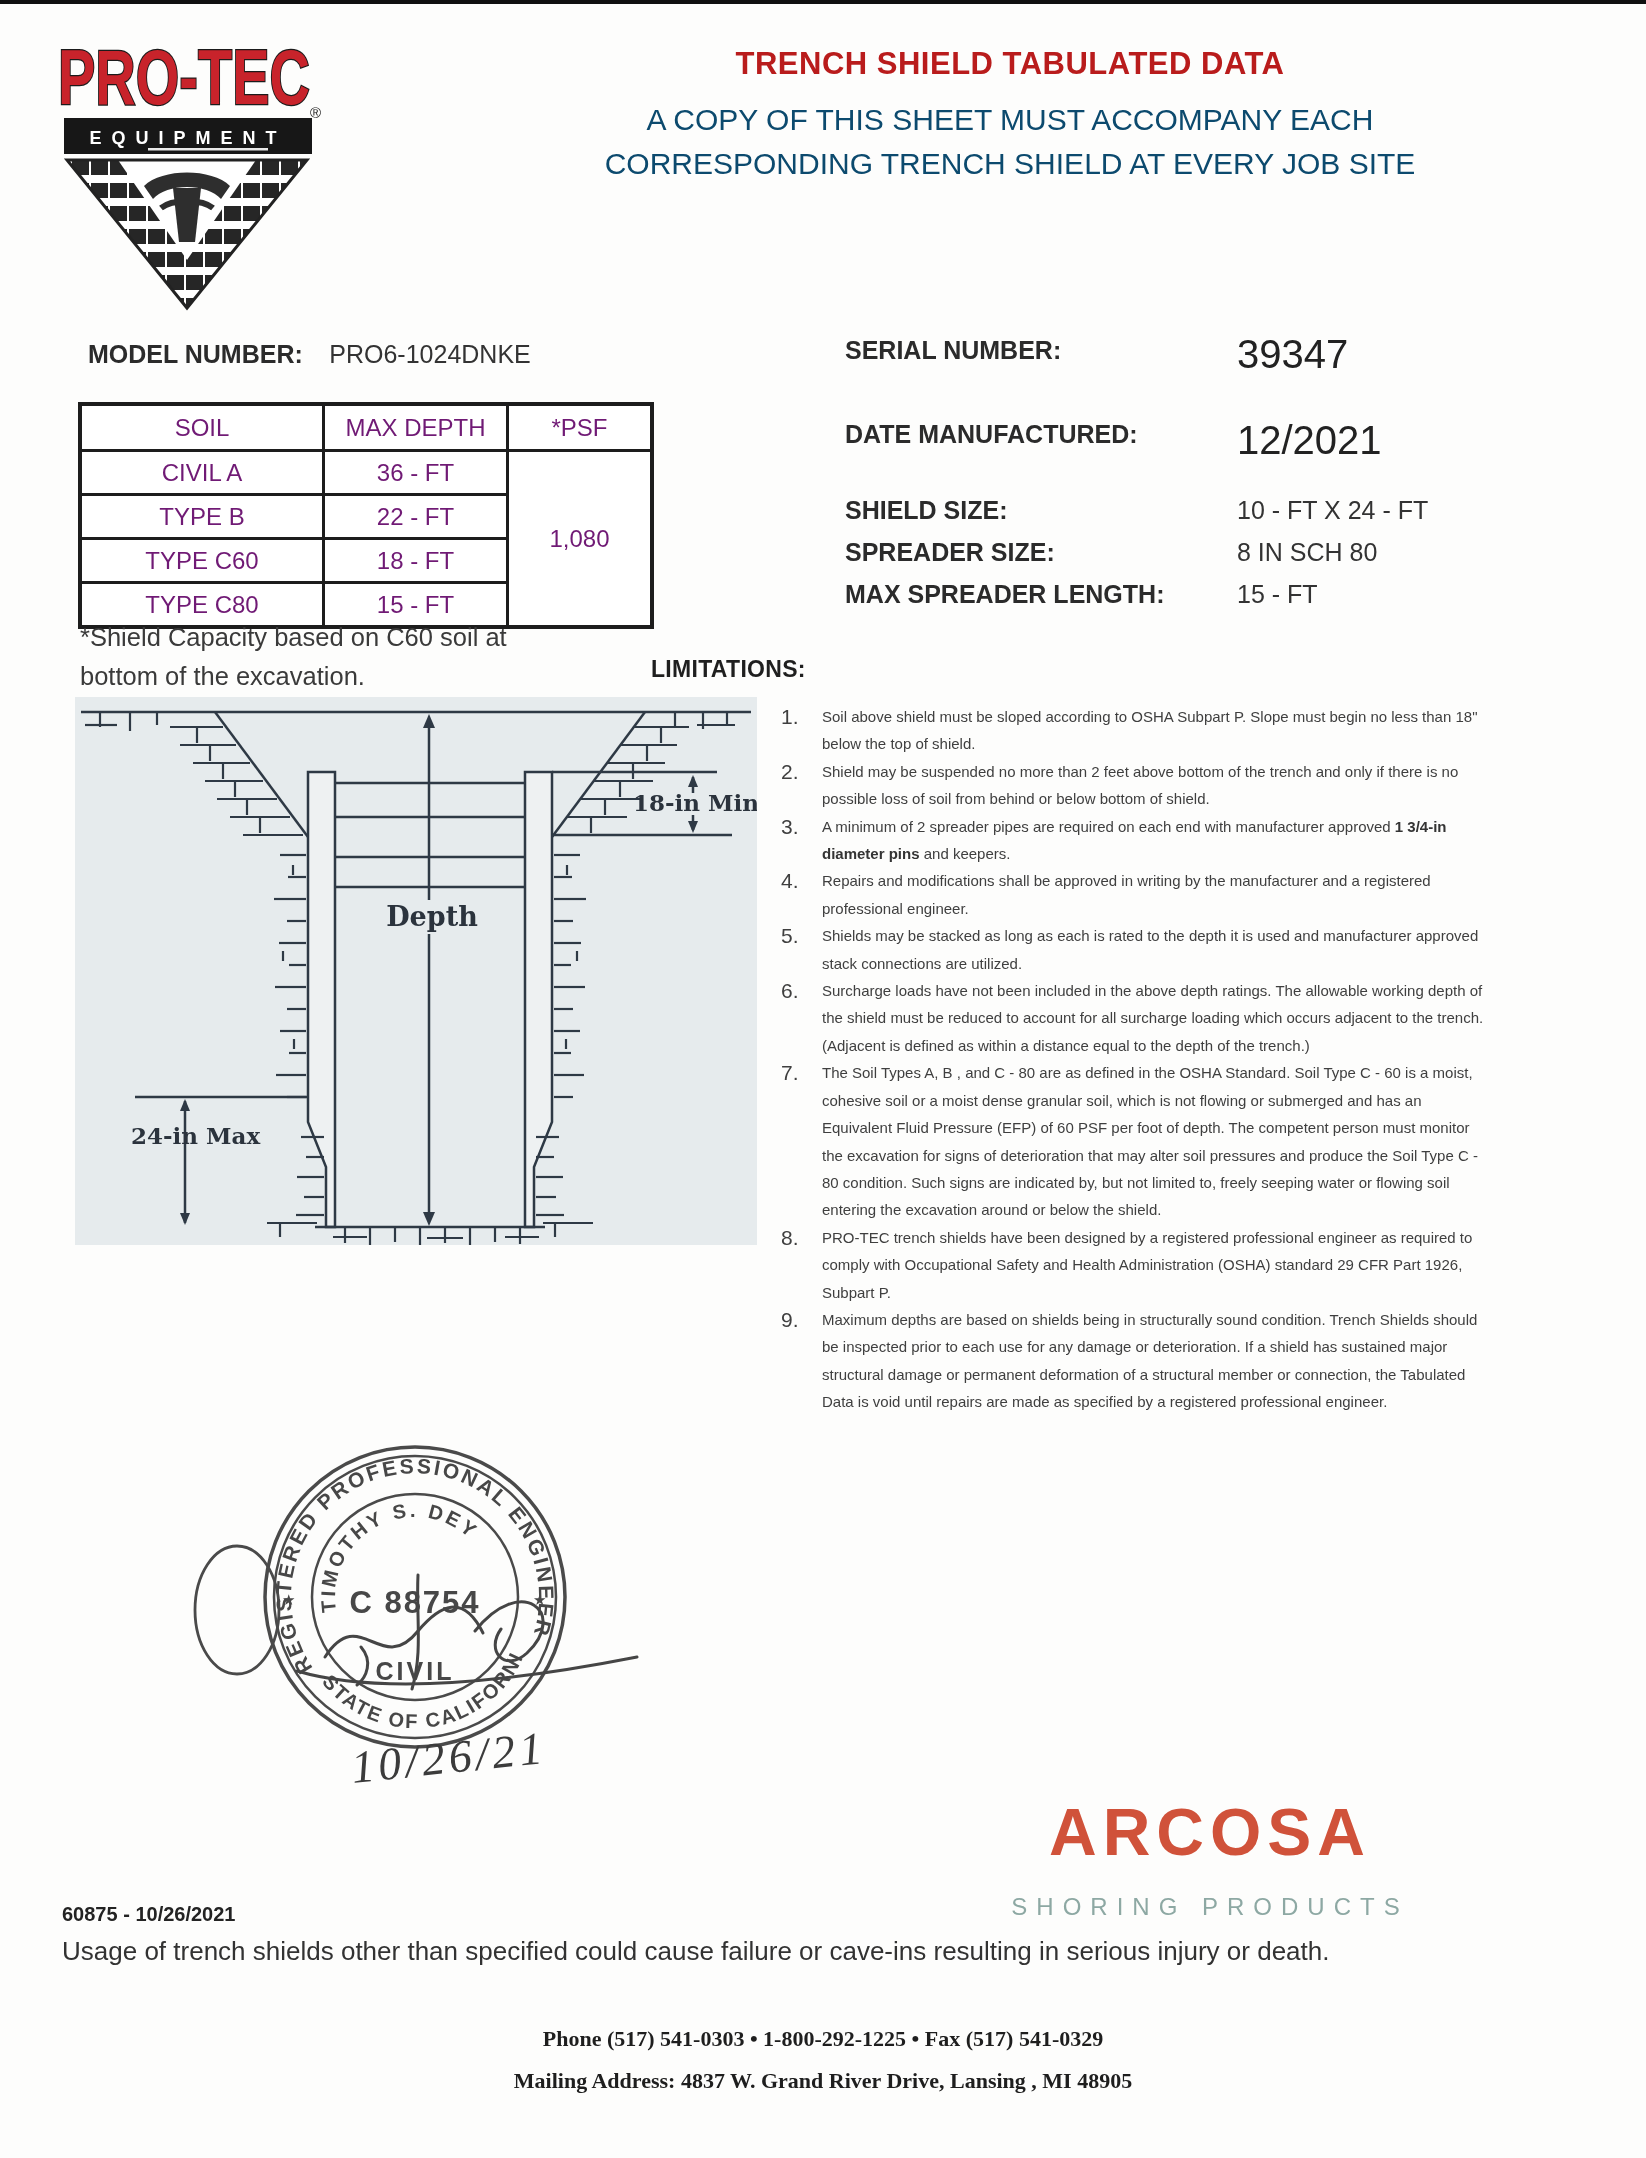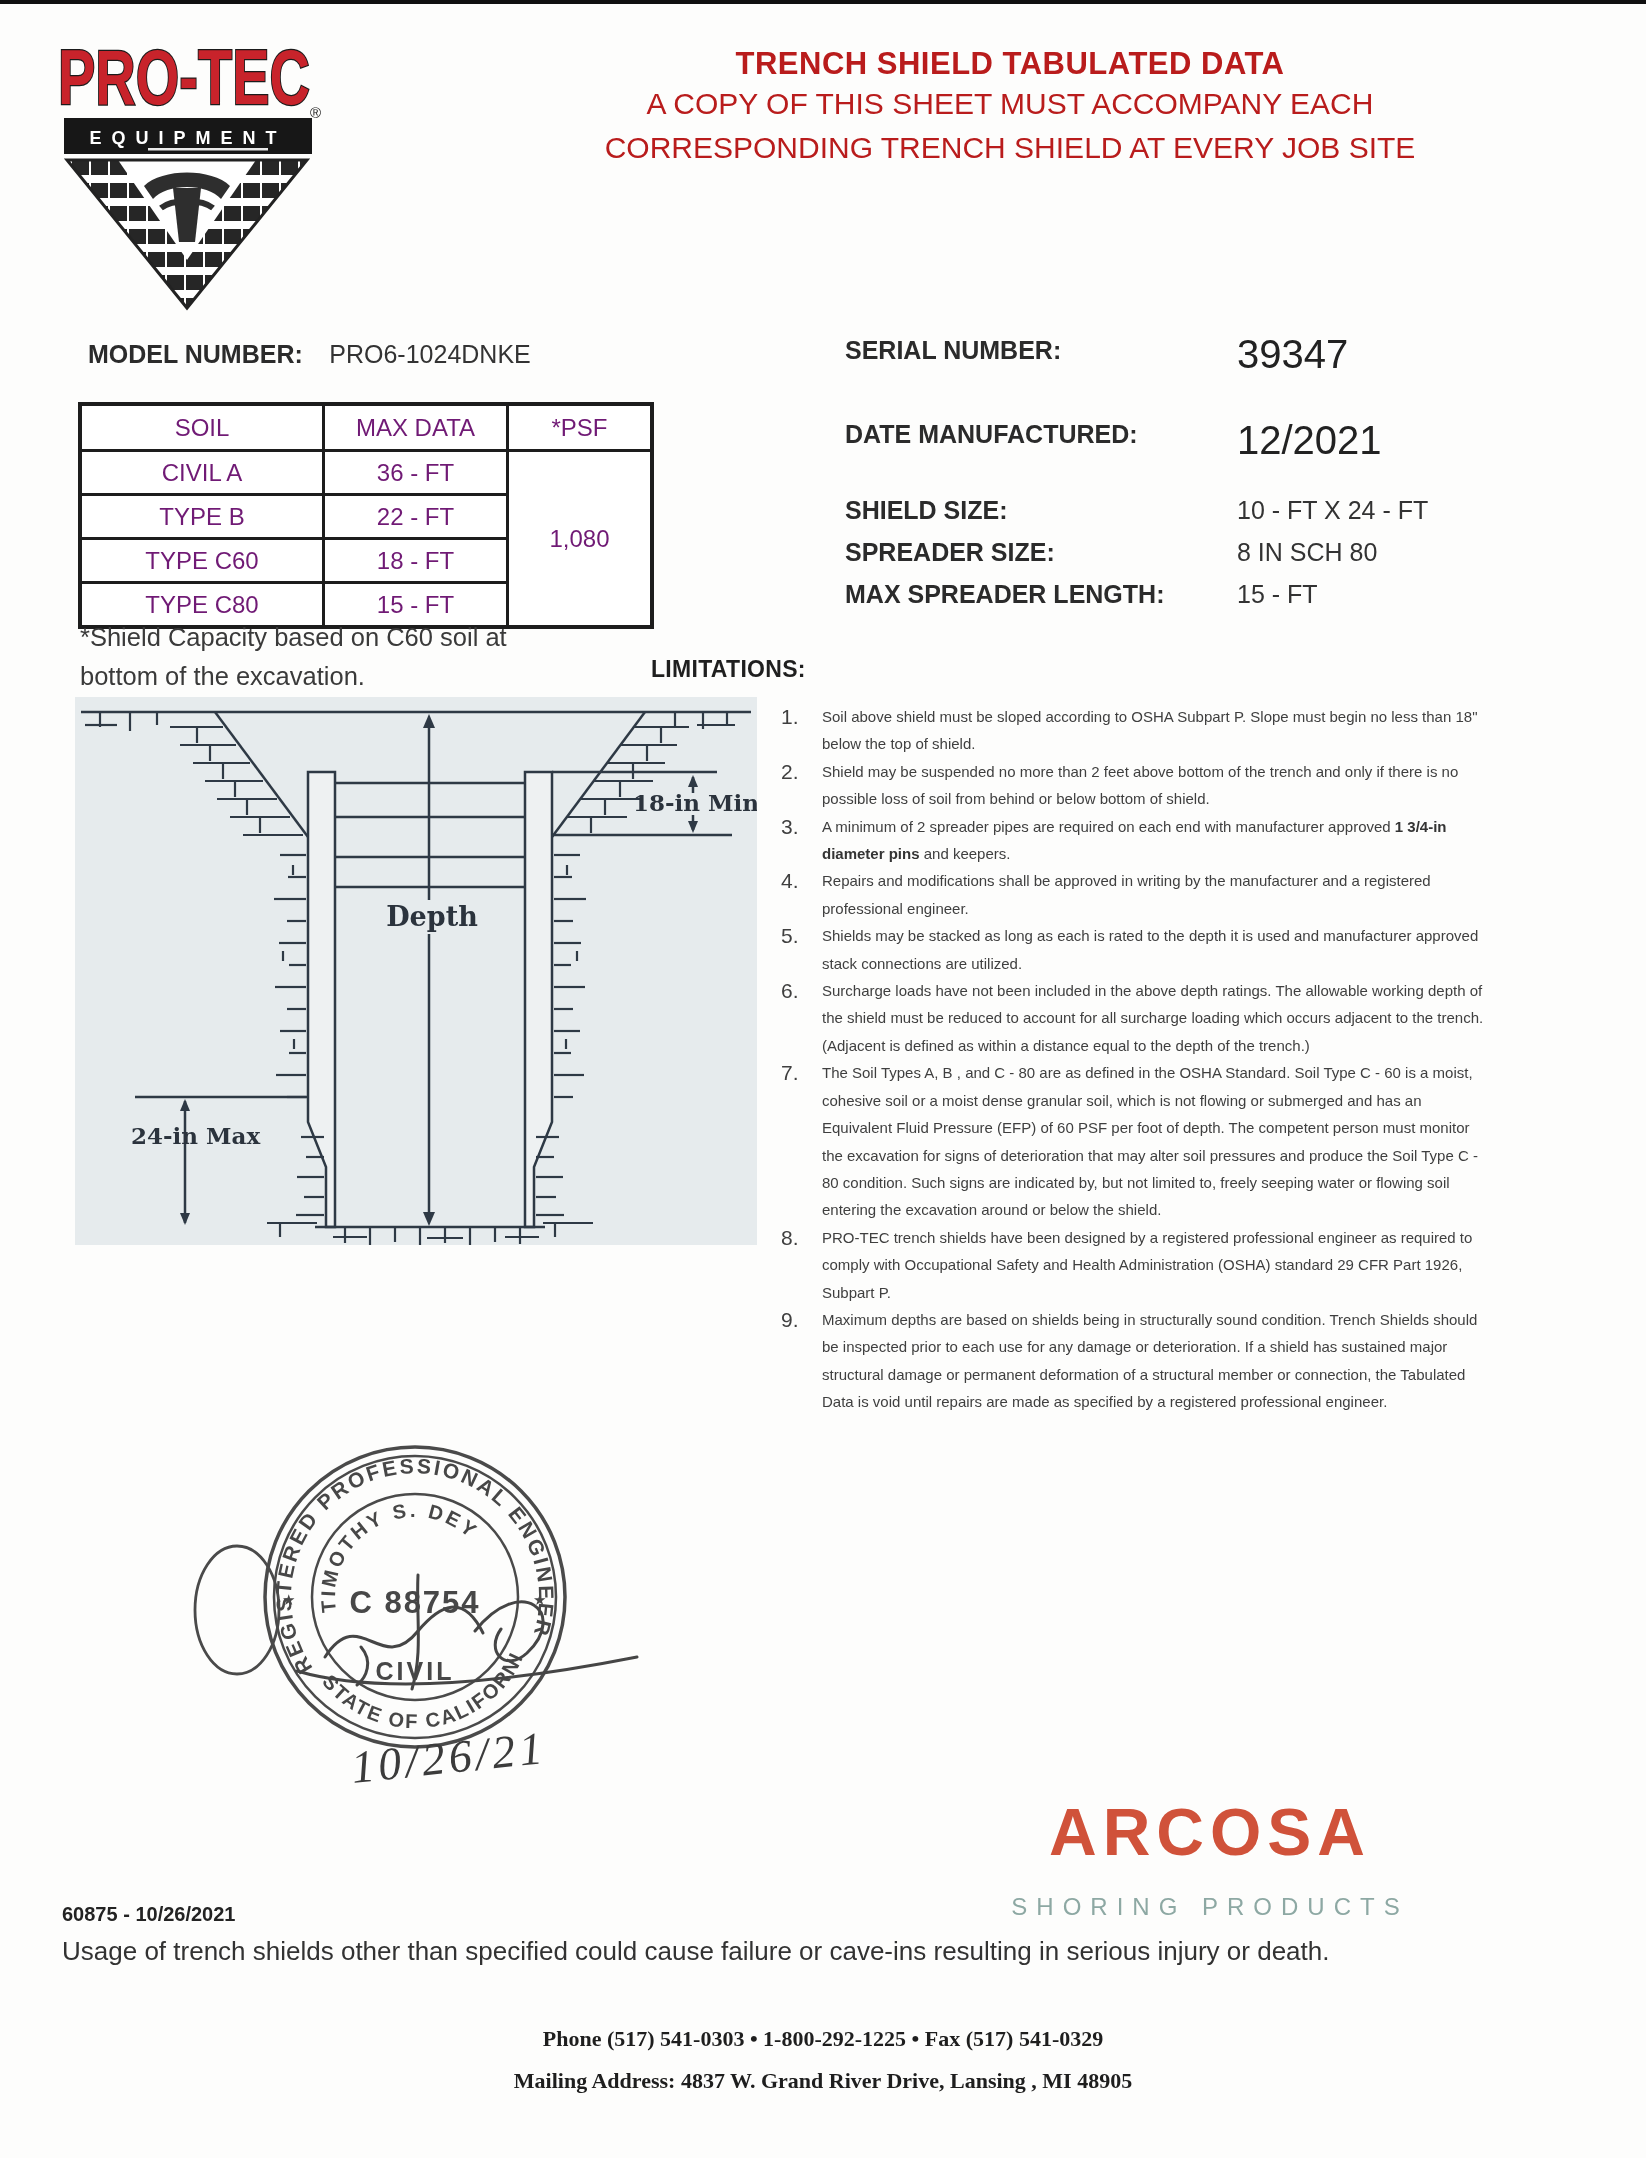--- a/index.html
+++ b/index.html
@@ -4,21 +4,21 @@
 <style>
   html,body{margin:0;padding:0;background:#888;}
   .page{position:relative;width:1646px;height:2158px;background:#fdfdfc;overflow:hidden;
         font-family:"Liberation Sans",sans-serif;color:#2e2e2e;}
   .topbar{position:absolute;top:0;left:0;width:100%;height:4px;background:#101010;}
   .abs{position:absolute;}
 
   
   .header-block{left:560px;top:46px;width:900px;text-align:center;}
   .doc-title{font-size:31px;font-weight:bold;color:#b91c1c;letter-spacing:.5px;}
-  .doc-subtitle{margin-top:0;font-size:30px;line-height:44px;color:#b91c1c;}
+  .doc-subtitle{margin-top:16px;font-size:30px;line-height:44px;color:#0c4a6e;}
 
   
   .id-row{white-space:nowrap;}
   .id-label{font-weight:bold;font-size:25px;color:#2b2b2b;}
   .id-value{font-size:25px;color:#333;}
   .id-value.big{font-size:40px;color:#222;}
 
   
   table.soil{border-collapse:collapse;background:#fff;}
   table.soil td,table.soil th{border:3px solid #1d1d1d;font-size:24px;color:#701a75;
@@ -109,21 +109,21 @@
   <div class="abs id-label" style="left:845px;top:538px;">SPREADER SIZE:</div>
   <div class="abs id-value" style="left:1237px;top:538px;">8 IN SCH 80</div>
 
   <div class="abs id-label" style="left:845px;top:580px;">MAX SPREADER LENGTH:</div>
   <div class="abs id-value" style="left:1237px;top:580px;">15 - FT</div>
 
   <table class="soil abs" style="left:78px;top:402px;">
     <tbody>
         <tr>
       <th class="col-soil">SOIL</th>
-      <th class="col-depth">MAX DATA</th>
+      <th class="col-depth">MAX DEPTH</th>
       <th class="col-psf">*PSF</th>
     </tr>
     <tr>
       <td class="rowcell">CIVIL A</td>
       <td class="rowcell">36 - FT</td>
       <td class="psfcell" rowspan="4">1,080</td>
     </tr>
     <tr>
       <td class="rowcell">TYPE B</td>
       <td class="rowcell">22 - FT</td>

